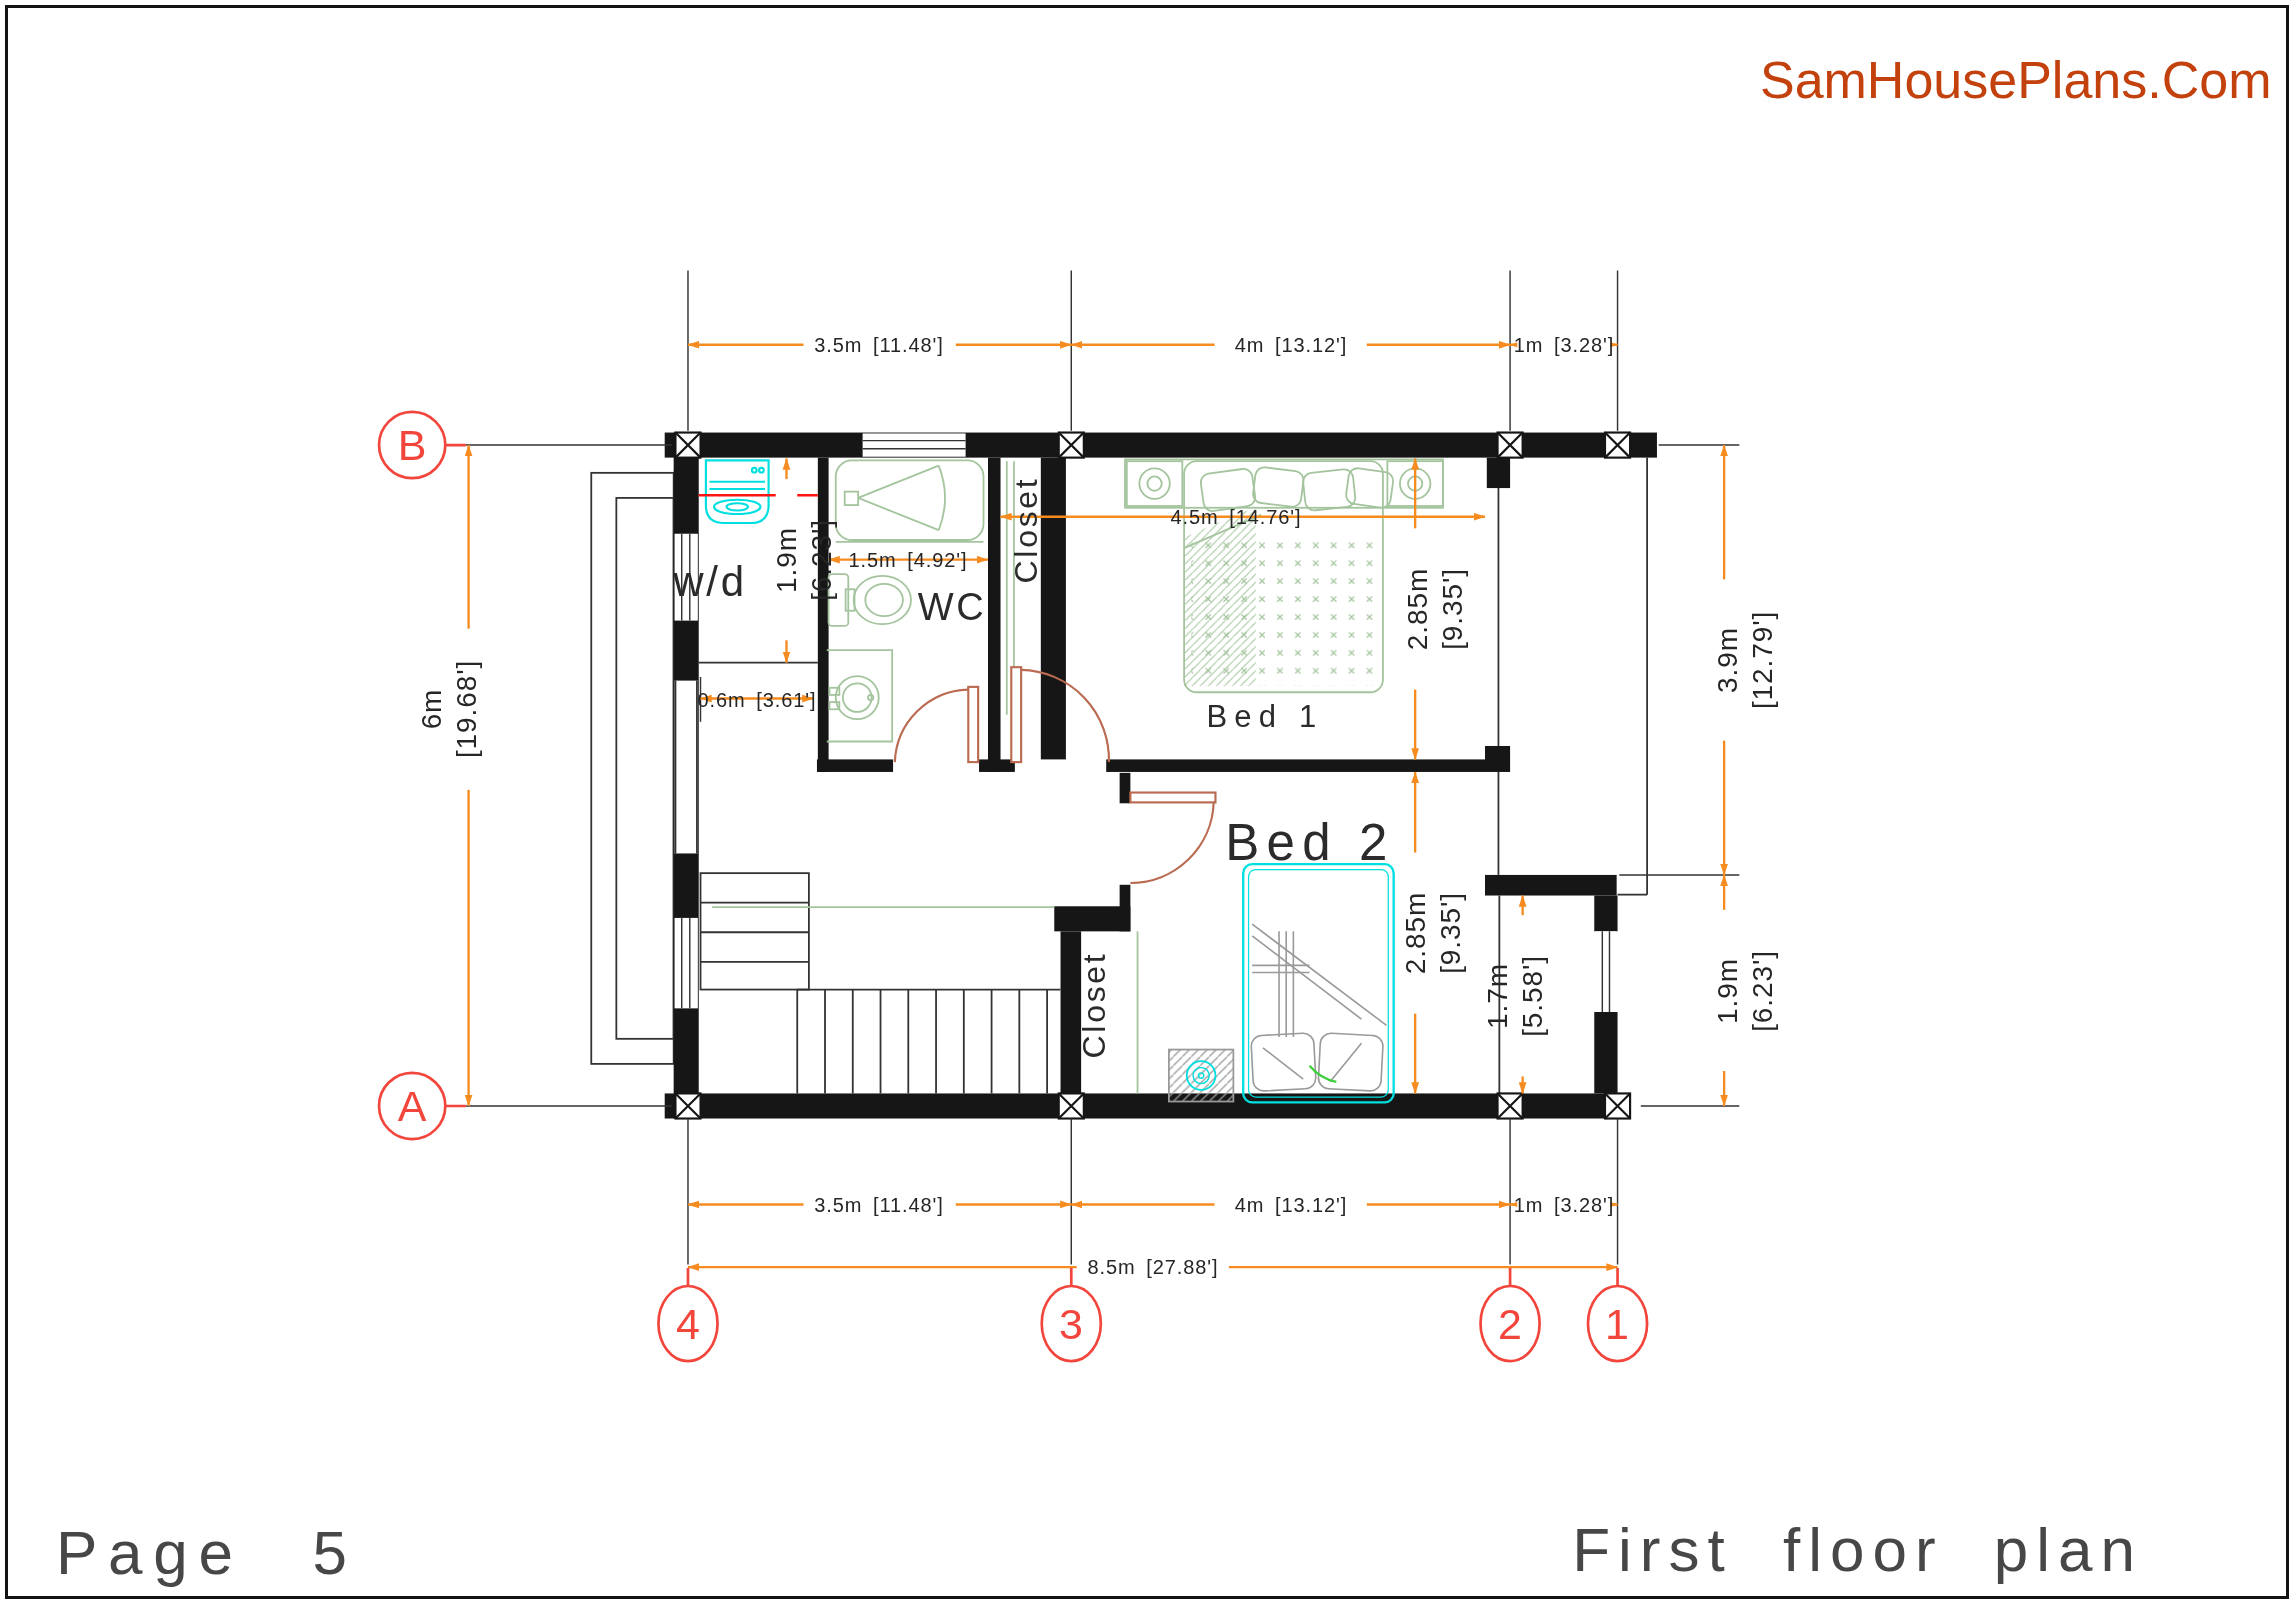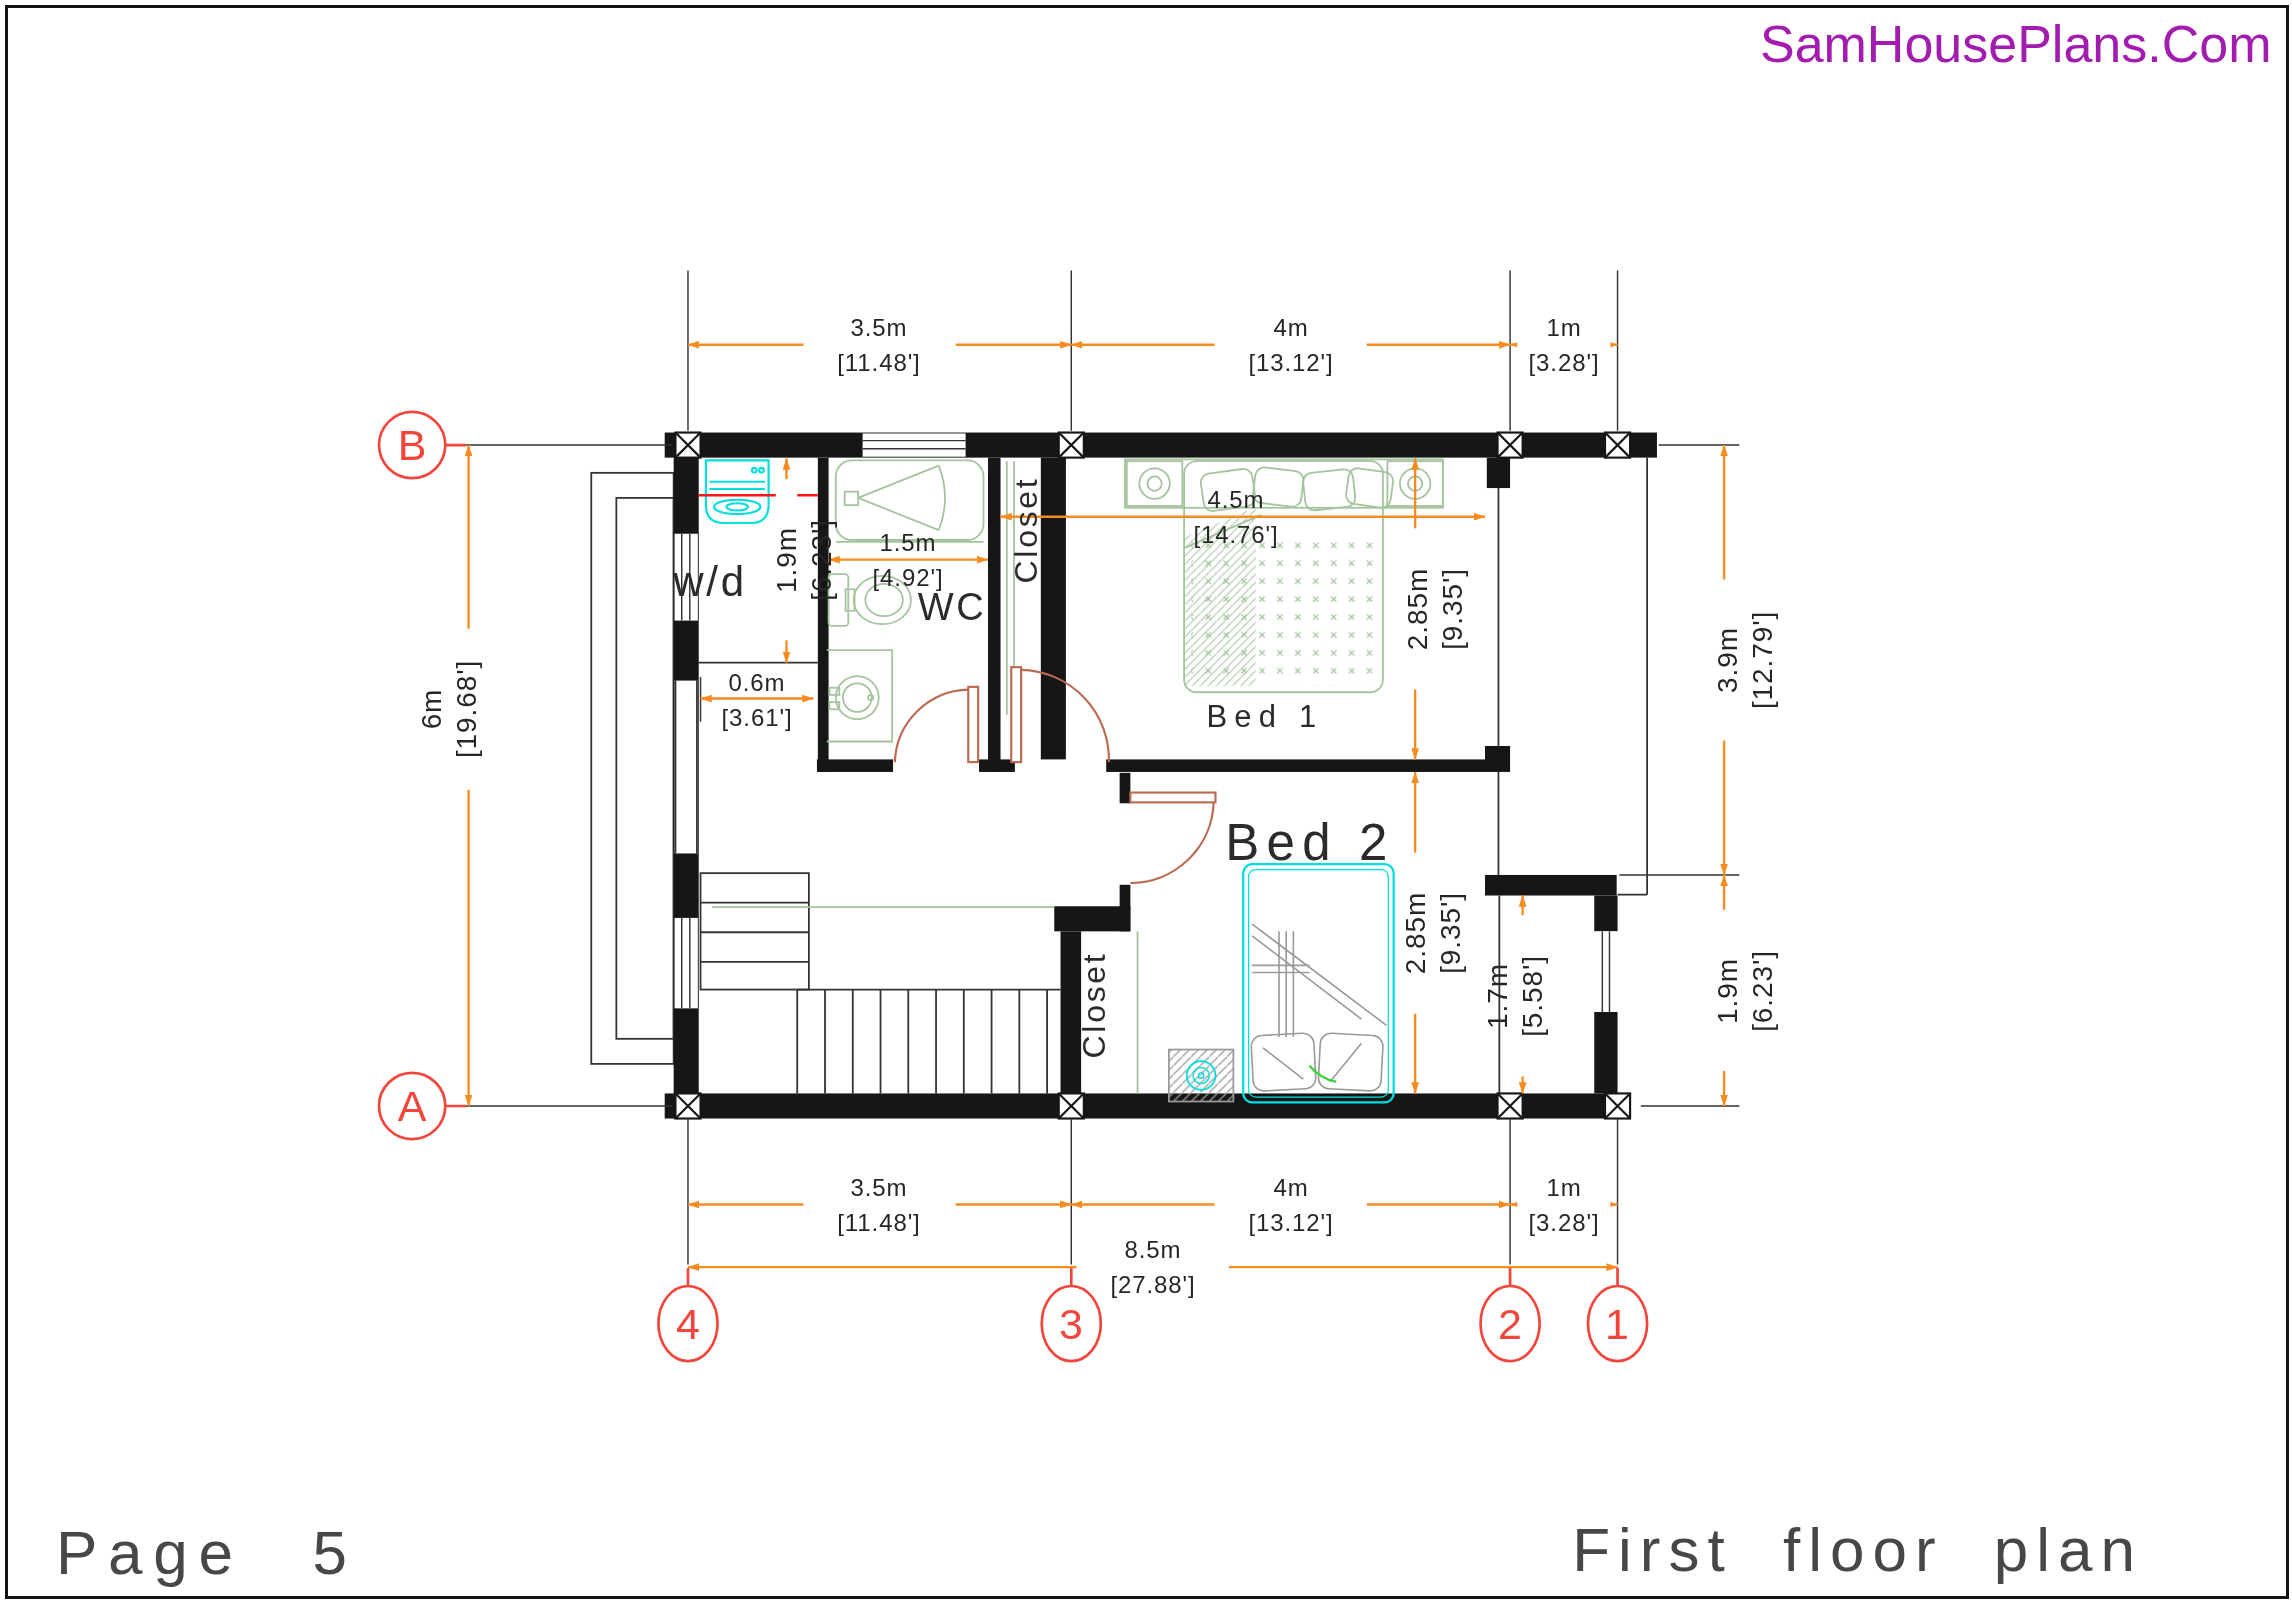--- a/index.html
+++ b/index.html
@@ -1,30 +1,30 @@
 <!DOCTYPE html>
 <html style="font-size:14.3px"><head>
 <meta charset="utf-8">
 <style>
   html,body{margin:0;padding:0;background:#fff;}
   #sheet{position:relative;width:2293px;height:1603px;background:#fff;overflow:hidden;
          font-family:"Liberation Sans",sans-serif;}
   .abs{position:absolute;}
   .ctr{transform:translate(-50%,-50%);}
   .cad{color:#2a2a2a;white-space:nowrap;line-height:1;}
-  .dim-col{display:flex;flex-direction:column;align-items:center;gap:10.7px;
-           font-size:24px;color:#262626;line-height:1;white-space:nowrap;letter-spacing:0.9px;}
+  .dim-col{display:flex;flex-direction:row;align-items:center;gap:10.7px;
+           font-size:20px;color:#262626;line-height:1;white-space:nowrap;letter-spacing:0.9px;}
   .dim-rot{display:flex;flex-direction:column;align-items:center;gap:7.2px;
            font-size:28px;color:#262626;line-height:1;white-space:nowrap;letter-spacing:0.9px;
            transform:translate(-50%,-50%) rotate(-90deg);}
   .room{color:#2b2b2b;letter-spacing:2.7px;}
   .room-rot{transform:translate(-50%,-50%) rotate(-90deg);}
   .bub{font-size:43px;color:#F2463C;letter-spacing:0;}
   #border{position:absolute;inset:4.5px;border:3.6px solid #131313;pointer-events:none;}
-  #brand{font-size:52px;color:#a21caf;}
+  #brand{font-size:52px;color:#c2410c;margin-top:36px;}
   .footer{font-size:62px;color:#474747;font-weight:300;}
 </style>
 </head>
 <body>
 
 <div id="sheet">
   <div id="border"></div>
 
   <svg class="abs" style="left:0;top:0" width="2293" height="1603" viewBox="0 0 2560 1790">
     <defs>

